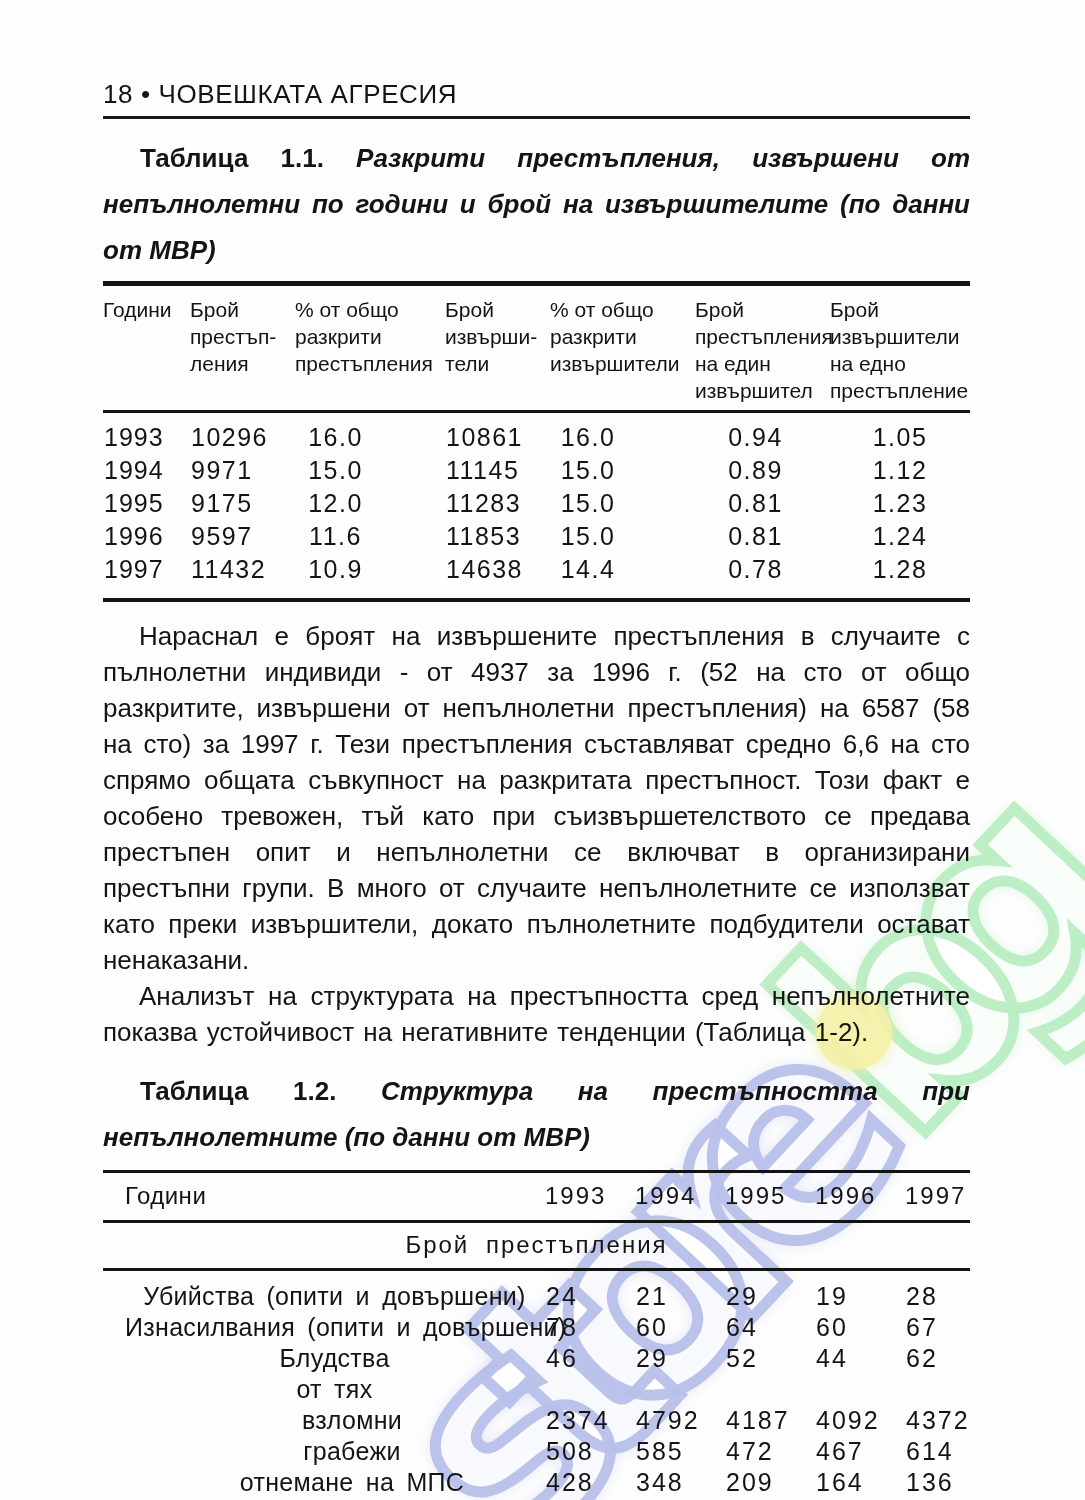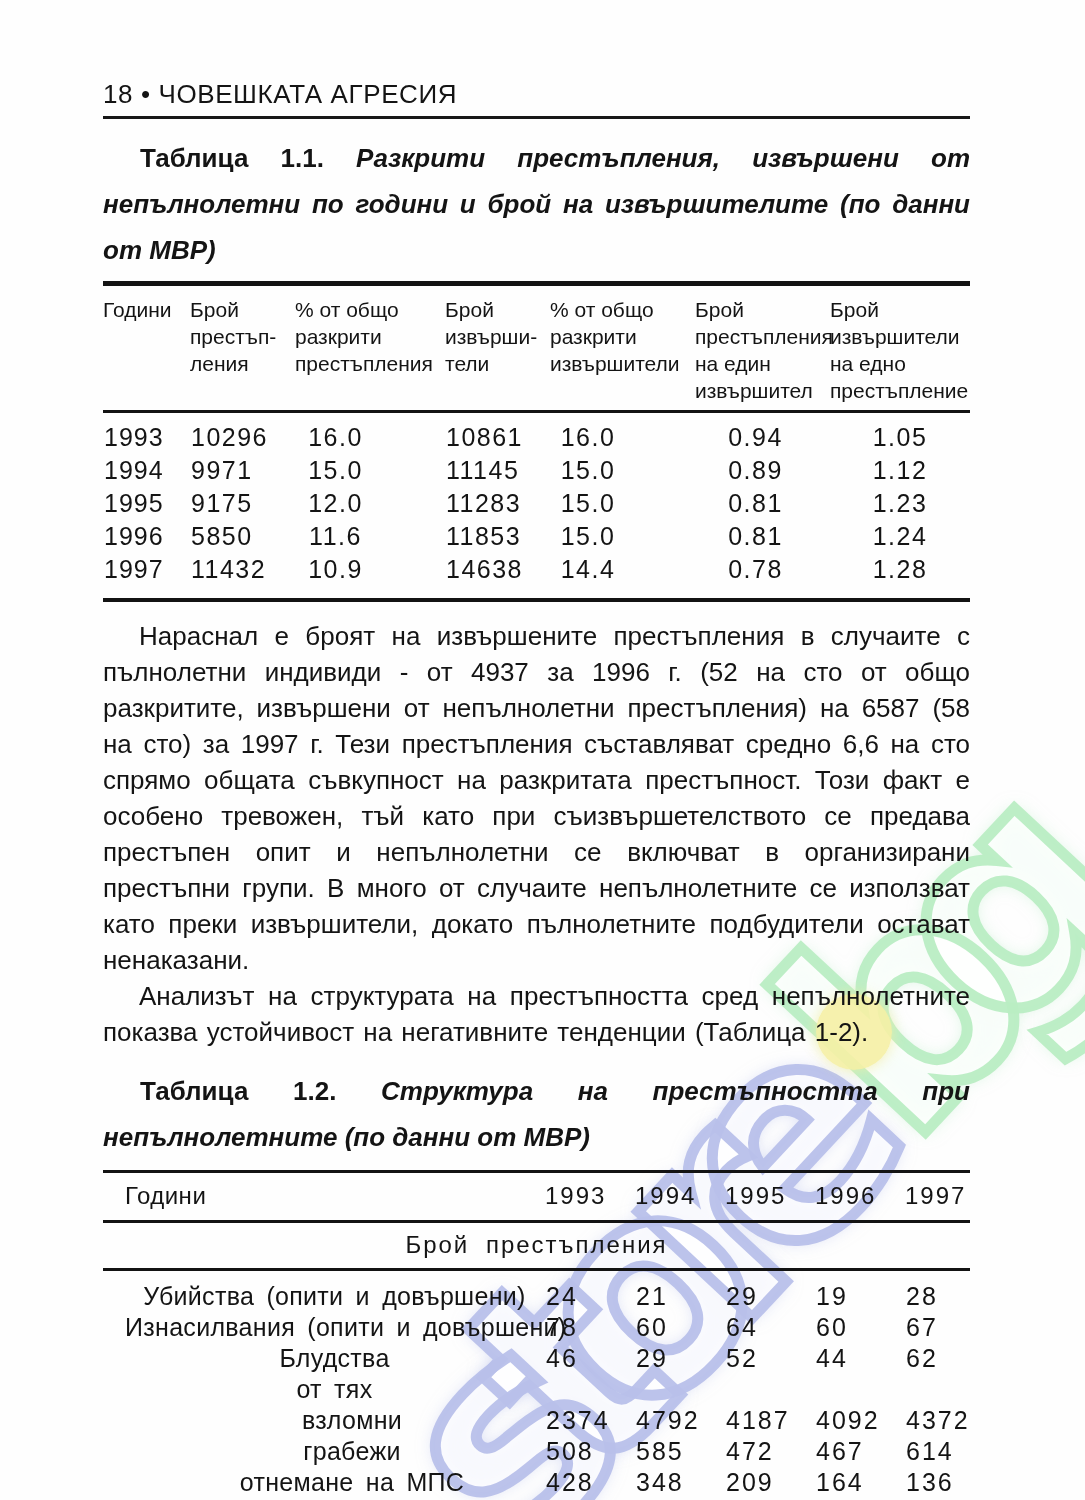--- a/index.html
+++ b/index.html
@@ -188,21 +188,21 @@
           <td>1995</td>
           <td>9175</td>
           <td>12.0</td>
           <td>11283</td>
           <td>15.0</td>
           <td>0.81</td>
           <td>1.23</td>
         </tr>
         <tr>
           <td>1996</td>
-          <td>5850</td>
+          <td>9597</td>
           <td>11.6</td>
           <td>11853</td>
           <td>15.0</td>
           <td>0.81</td>
           <td>1.24</td>
         </tr>
         <tr>
           <td>1997</td>
           <td>11432</td>
           <td>10.9</td>

